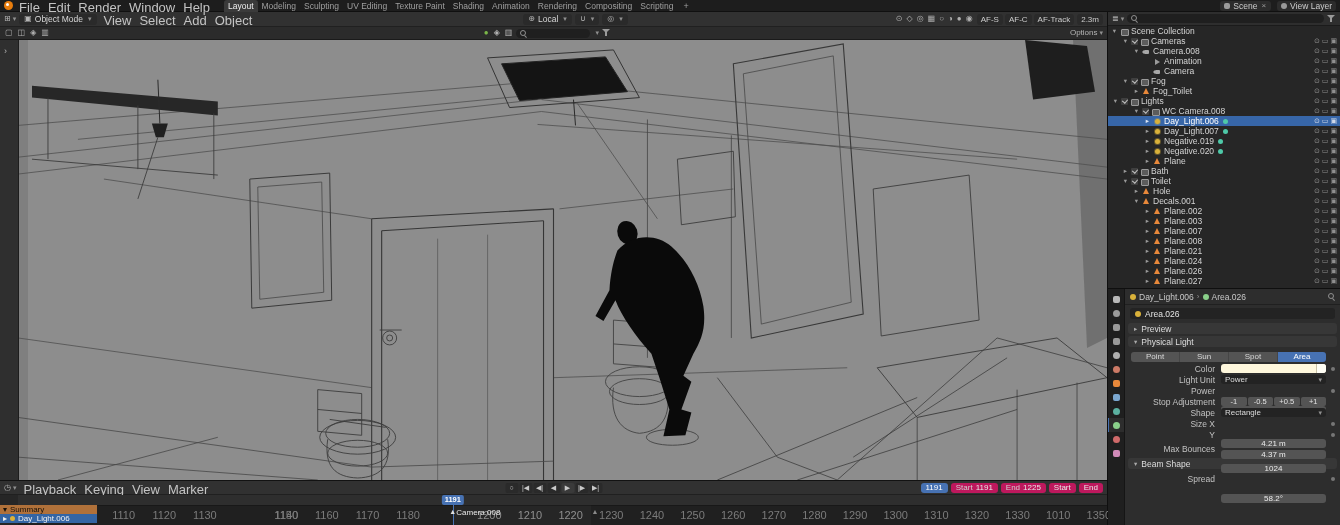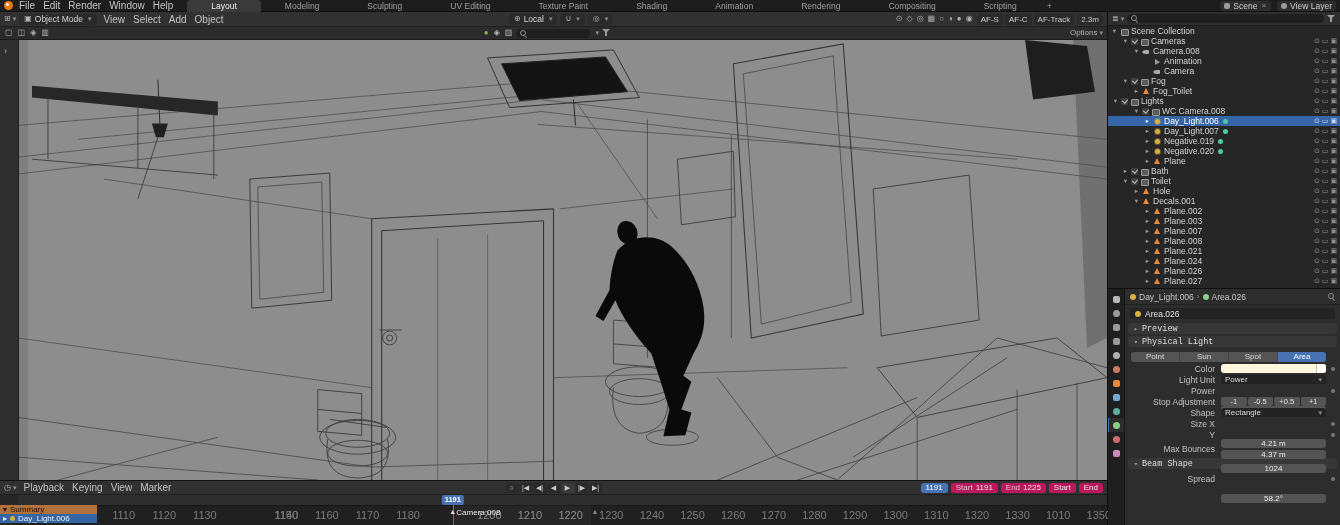--- a/index.html
+++ b/index.html
@@ -2,23 +2,23 @@
 <html><head>
 <meta charset="utf-8">
 <style>
   html,body{margin:0;padding:0;background:#111;}
   body{width:1340px;height:525px;overflow:hidden;font-family:"Liberation Sans","DejaVu Sans",sans-serif;font-size:8.5px;color:#c8c8c8;-webkit-font-smoothing:antialiased;}
   .app{position:relative;width:1340px;height:525px;background:#1d1d1d;}
   
   .topbar{position:absolute;left:0;top:0;width:1340px;height:12px;background:#1d1d1d;display:flex;align-items:center;gap:2px;padding:0 4px;box-sizing:border-box;border-bottom:1px solid #101010;z-index:5;}
   .blender-logo{width:9px;height:9px;border-radius:50%;background:#e87d0d;position:relative;flex:0 0 auto;}
   .blender-logo::after{content:'';position:absolute;left:2px;top:2px;width:3px;height:3px;border-radius:50%;background:#fff;}
-  .menu-btn{background:none;border:none;color:#c3c3c3;font:inherit;font-size:10px;padding:0 4px;height:12px;cursor:default;}
+  .menu-btn{background:none;border:none;color:#c3c3c3;font:inherit;font-size:13px;padding:0 4px;height:12px;cursor:default;}
   .ws-tabs{display:flex;margin-left:8px;height:12px;align-items:flex-end;}
-  .ws-tab{background:none;border:none;color:#9f9f9f;font:inherit;font-size:8.5px;padding:1px 24px;height:12px;border-radius:3px 3px 0 0;}
+  .ws-tab{background:none;border:none;color:#9f9f9f;font:inherit;font-size:8.5px;padding:1px 4px;height:12px;border-radius:3px 3px 0 0;}
   .ws-tab.active{background:#3a3a3a;color:#efefef;}
   .ws-add{background:none;border:none;color:#9f9f9f;font-size:9px;padding:0 4px;}
   .tb-right{margin-left:auto;display:flex;gap:6px;align-items:center;}
   .pill{display:flex;align-items:center;gap:3px;background:#2c2c2c;border-radius:3px;height:10px;padding:0 4px;color:#cdcdcd;}
   .dot-ic{width:6px;height:6px;border-radius:2px;background:#9a9a9a;display:inline-block;}
   .x-btn{color:#9a9a9a;font-size:8px;padding:0 1px;background:none;border:none;}
   
   .left-col{position:absolute;left:0;top:12px;width:1108px;height:513px;display:flex;flex-direction:column;border-right:1px solid #0f0f0f;box-sizing:border-box;}
   .right-col{position:absolute;left:1108px;top:12px;width:232px;height:513px;display:flex;flex-direction:column;}
   
@@ -102,21 +102,21 @@
   .ptab.active{background:#2d2d2d;border-left:1px solid #4772b3;box-sizing:border-box;}
   .ptab .sh{width:7px;height:7px;border-radius:2px;}
   .ptab .sh.circle{border-radius:50%;}
   .prop-main{flex:1;display:flex;flex-direction:column;overflow:hidden;}
   .prop-header{height:15px;display:flex;align-items:center;gap:3px;padding:0 5px;border-bottom:1px solid #202020;background:#2d2d2d;}
   .bc-ic{width:6px;height:6px;border-radius:50%;flex:0 0 auto;}
   .bc-sep{color:#8a8a8a;font-size:8px;}
   .prop-header .mag{margin-left:auto;}
   .name-row{display:flex;align-items:center;gap:4px;margin:3px 5px;}
   .name-field{flex:1;display:flex;align-items:center;gap:4px;background:#232323;border-radius:3px;height:11px;padding:0 5px;color:#e5e5e5;}
-  .phead{height:11px;display:flex;align-items:center;gap:4px;padding:0 6px;margin:1px 3px;background:#373737;border-radius:3px;color:#dedede;font-family:Liberation Mono, monospace;}
+  .phead{height:11px;display:flex;align-items:center;gap:4px;padding:0 6px;margin:1px 3px;background:#373737;border-radius:3px;color:#dedede;}
   .phead .pa{font-size:6.5px;color:#aaa;}
   .prow{display:flex;align-items:center;height:11px;padding:0 14px 0 4px;position:relative;}
   .plabel{width:86px;text-align:right;padding-right:6px;color:#c2c2c2;flex:0 0 auto;white-space:nowrap;}
   .pwidget{flex:1;display:flex;align-items:center;min-width:0;}
   .kdot{position:absolute;right:5px;width:4px;height:4px;border-radius:50%;background:#767676;}
   .val{flex:1;background:#545454;border-radius:3px;height:9px;line-height:9px;text-align:center;color:#ececec;font-size:8px;margin-top:40px;}
   .drop{flex:1;display:flex;align-items:center;background:#232323;border-radius:3px;height:9px;padding:0 4px;color:#dcdcdc;font-size:8px;}
   .drop span:first-child{flex:1;}
   .seg-row{display:flex;margin:4px 14px 1px 6px;height:10px;}
   .seg{flex:1;background:#545454;border:none;color:#d8d8d8;font:inherit;font-size:8px;border-right:1px solid #464646;height:10px;line-height:10px;text-align:center;padding:0;}

